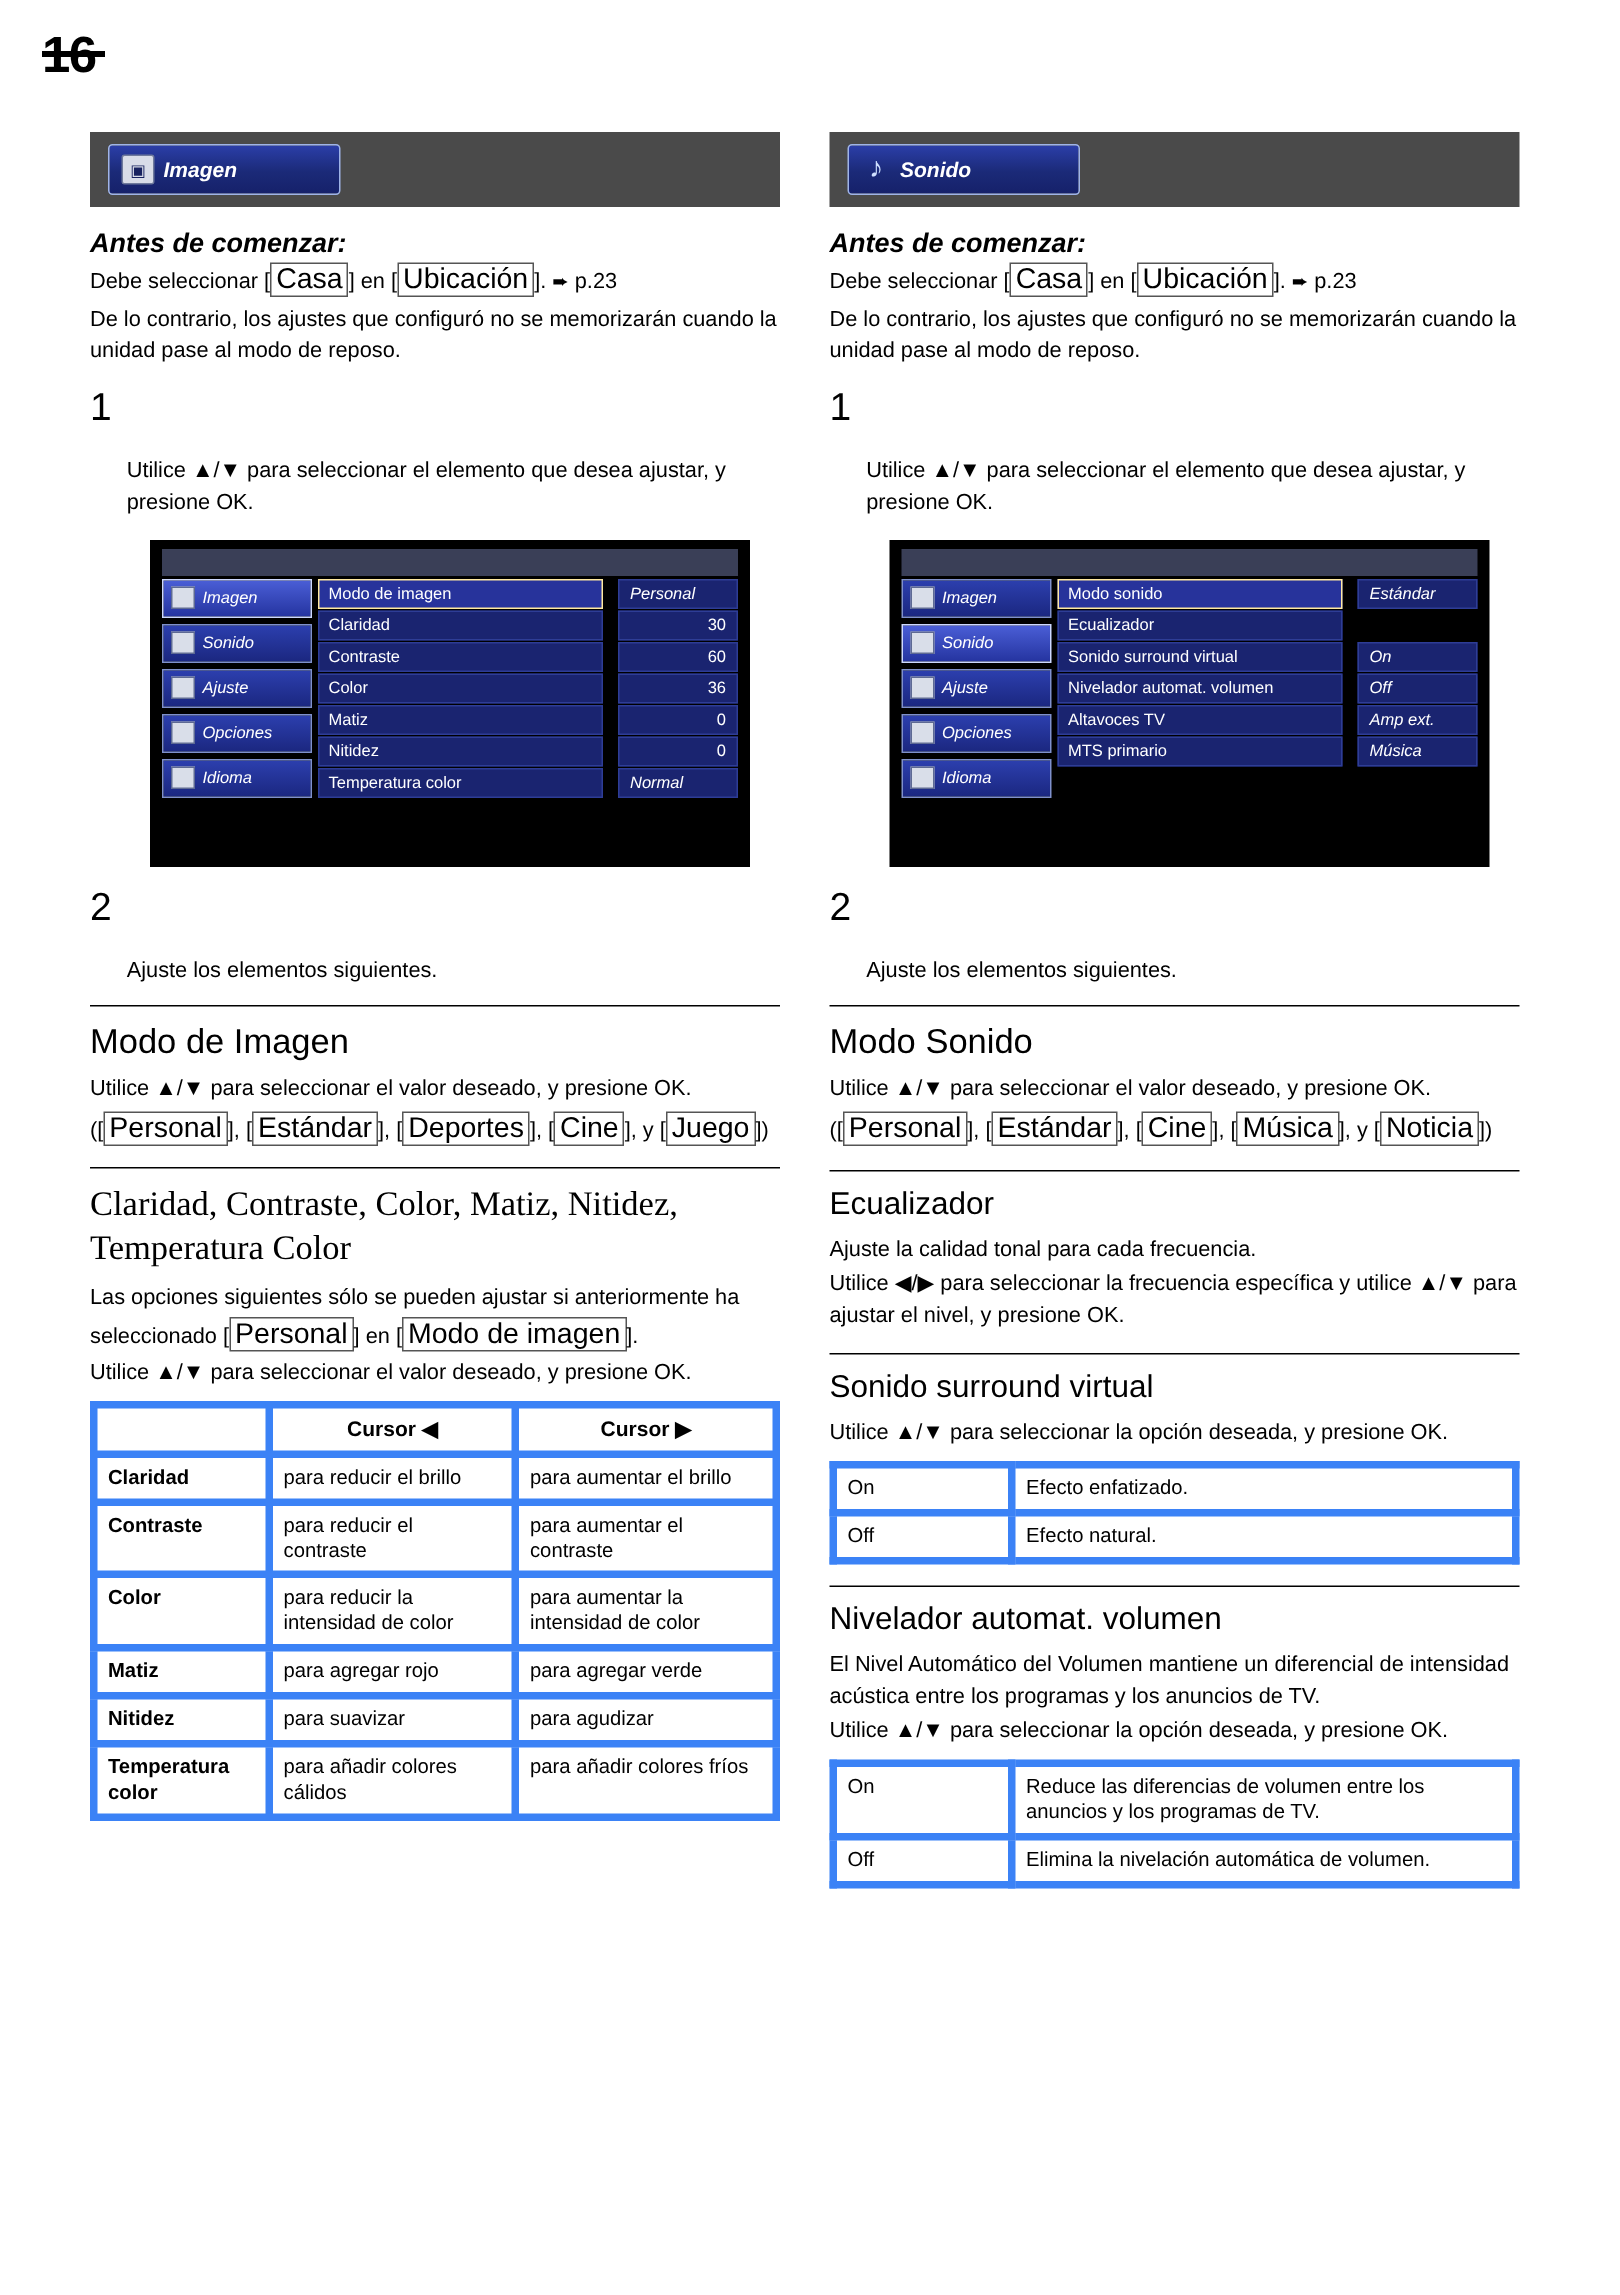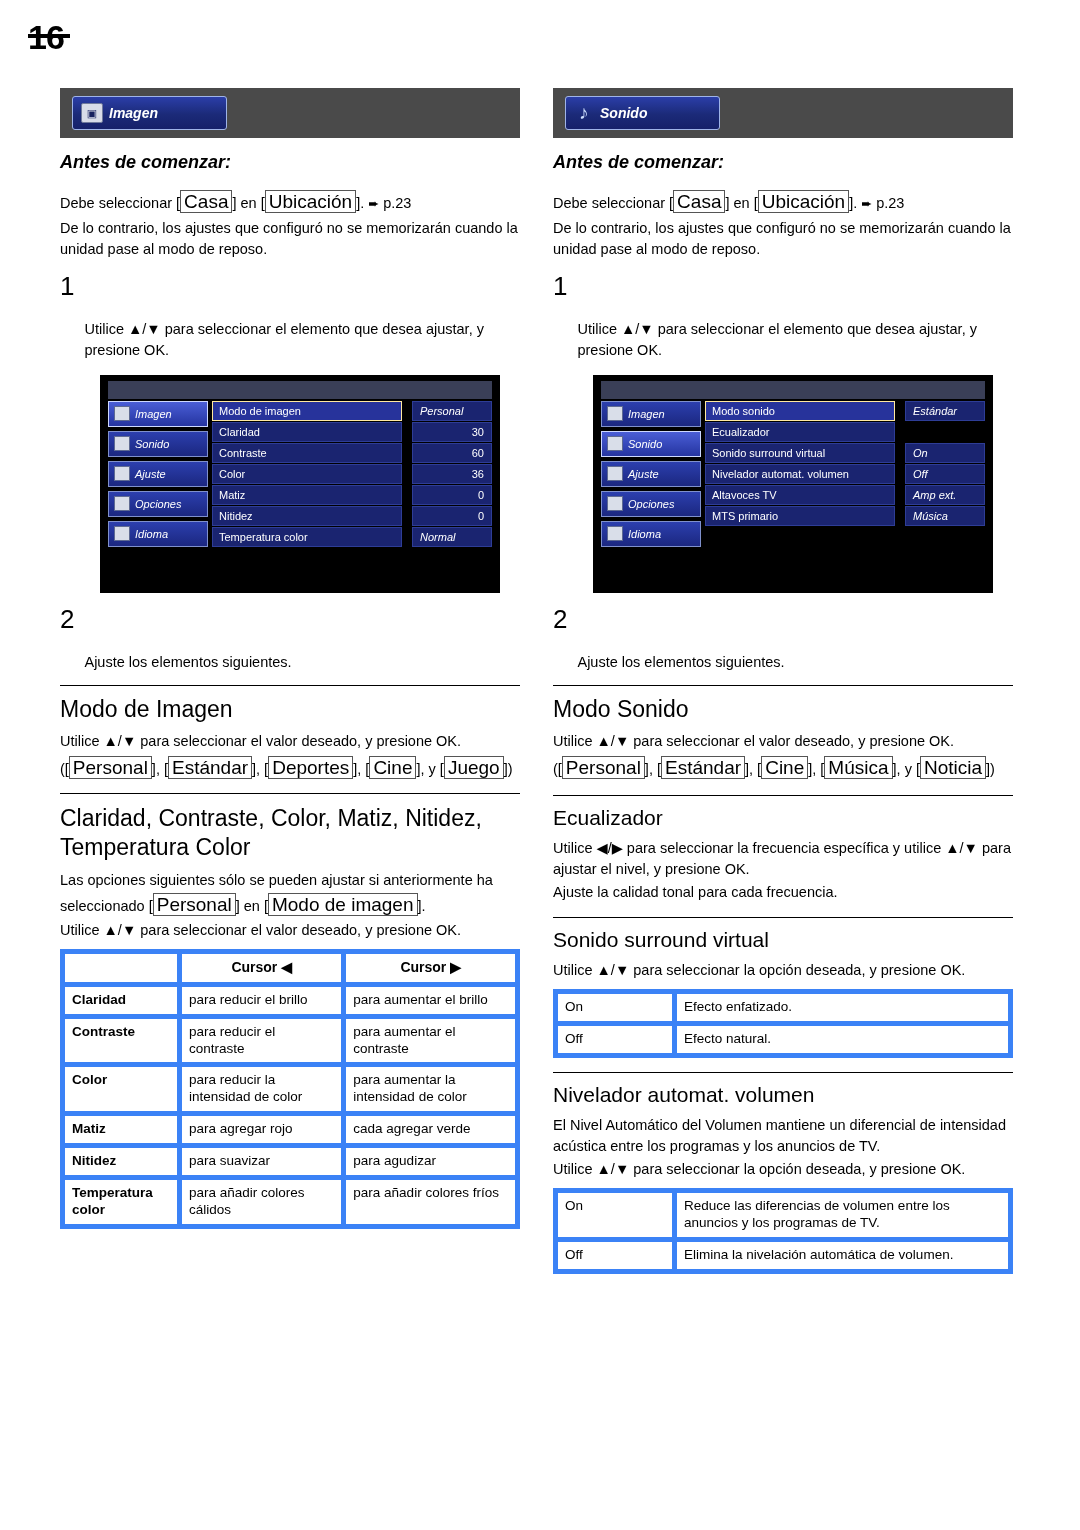--- a/index.html
+++ b/index.html
@@ -27,21 +27,21 @@
     border:1px solid #9fb4e8;border-radius:3px;
     display:flex;align-items:center;gap:6px;padding-left:8px;box-sizing:border-box;
   }
   .band .tab .glyph{
     width:20px;height:18px;background:#d8dce8;border:1px solid #6f7a9c;border-radius:2px;
     display:flex;align-items:center;justify-content:center;font-size:11px;color:#17215f;
   }
   .band .tab .tlabel{color:#fff;font-size:14px;font-weight:bold;font-style:italic;}
   .band .tab.sound .glyph{background:transparent;border:none;color:#cfe0ff;font-size:19px;}
 
-  h4.antes{font-size:18px;font-style:italic;font-weight:bold;margin:14px 0 15px 0;}
+  h4.antes{font-size:18px;font-style:italic;font-weight:bold;margin:14px 0 0 0;}
   p.body{font-size:14.5px;line-height:1.45;margin:0 0 2px 0;}
   .kbd{border:1px solid #555;padding:0 3px;font-size:19px;}
   .arrow-p{font-size:13px;}
 
   .step{display:flex;gap:10px;margin-top:12px;}
   .step .num{font-size:26px;line-height:1;padding-top:1px;}
   .step .txt{font-size:14.5px;line-height:1.45;margin-top:47px;}
 
   
   .osd{margin:14px 0 0 40px;width:400px;height:218px;background:#000;position:relative;}
@@ -62,21 +62,21 @@
   .osd .rows .r.hl{border:1px solid #ffe9a0;background:#27339b;}
   .osd .vals{position:absolute;left:312px;top:26px;width:80px;}
   .osd .vals .v{
     height:20px;color:#fff;font-size:11px;display:flex;align-items:center;justify-content:flex-end;
     padding-right:7px;box-sizing:border-box;background:#1a2470;border:1px solid #2e3d96;margin-bottom:1px;
   }
   .osd .vals .v.italic{justify-content:flex-start;padding-left:7px;font-style:italic;}
   .osd .vals .v.blank{background:transparent;border:none;}
 
   h2.sec{font-size:23px;font-weight:normal;margin:12px 0 8px 0;padding-top:10px;border-top:1px solid #000;}
-  h2.sec.multi{line-height:1.25;}
+  h2.sec.multi{line-height:1.25;font-family:Liberation Serif, serif;}
   h3.sub{font-size:21px;font-weight:normal;margin:14px 0 8px 0;padding-top:10px;border-top:1px solid #000;}
 
   table.t{border-collapse:collapse;width:100%;margin-top:8px;font-size:13.5px;}
   table.t td,table.t th{border:5px solid #3b82f6;padding:5px 7px;vertical-align:top;line-height:1.25;}
   table.t th{text-align:center;font-weight:bold;font-size:14px;}
   table.t td.lbl{font-weight:bold;width:98px;}
   table.t td.onoff{font-weight:normal;width:100px;}
   .mt12{margin-top:12px;}
 </style>
 </head>
@@ -205,21 +205,21 @@
         <td>para aumentar el contraste</td>
       </tr>
       <tr>
         <td class="lbl">Color</td>
         <td>para reducir la intensidad de color</td>
         <td>para aumentar la intensidad de color</td>
       </tr>
       <tr>
         <td class="lbl">Matiz</td>
         <td>para agregar rojo</td>
-        <td>cada agregar verde</td>
+        <td>para agregar verde</td>
       </tr>
       <tr>
         <td class="lbl">Nitidez</td>
         <td>para suavizar</td>
         <td>para agudizar</td>
       </tr>
       <tr>
         <td class="lbl">Temperatura color</td>
         <td>para añadir colores cálidos</td>
         <td>para añadir colores fríos</td>
@@ -310,22 +310,22 @@
       <div class="txt">Ajuste los elementos siguientes.</div>
     </div>
 
     <h2 class="sec">Modo Sonido</h2>
     <p class="body">Utilice ▲/▼ para seleccionar el valor deseado, y presione OK.</p>
     <p class="body">
       ([<span class="kbd">Personal</span>], [<span class="kbd">Estándar</span>], [<span class="kbd">Cine</span>], [<span class="kbd">Música</span>], y [<span class="kbd">Noticia</span>])
     </p>
 
     <h3 class="sub">Ecualizador</h3>
+    <p class="body">Ajuste la calidad tonal para cada frecuencia.</p>
     <p class="body mt12">Utilice ◀/▶ para seleccionar la frecuencia específica y utilice ▲/▼ para ajustar el nivel, y presione OK.</p>
-    <p class="body">Ajuste la calidad tonal para cada frecuencia.</p>
 
     <h3 class="sub">Sonido surround virtual</h3>
     <p class="body mt12">Utilice ▲/▼ para seleccionar la opción deseada, y presione OK.</p>
 
     <table class="t">
       <tbody>
           <tr>
         <td class="onoff">On</td>
         <td>Efecto enfatizado.</td>
       </tr>

